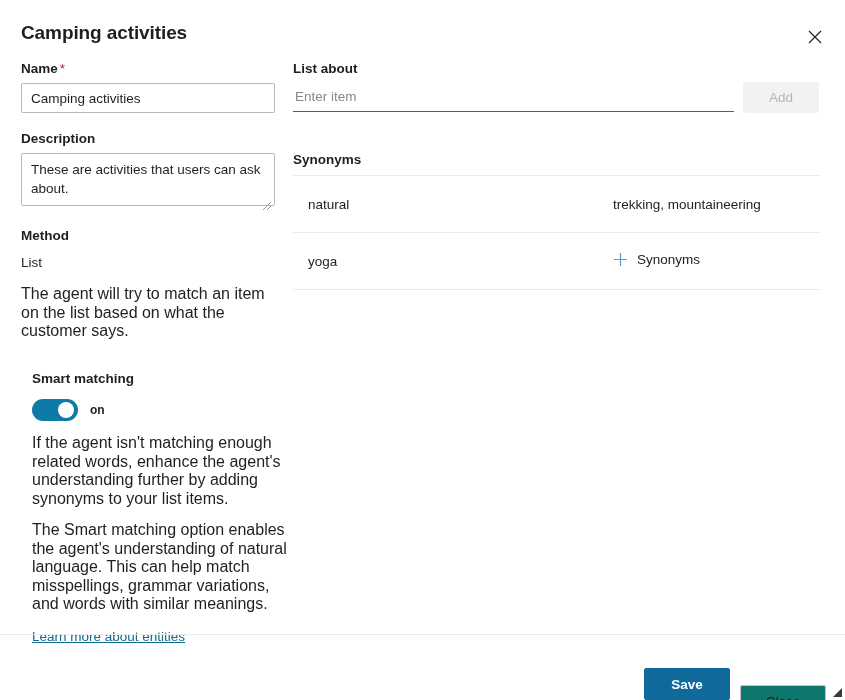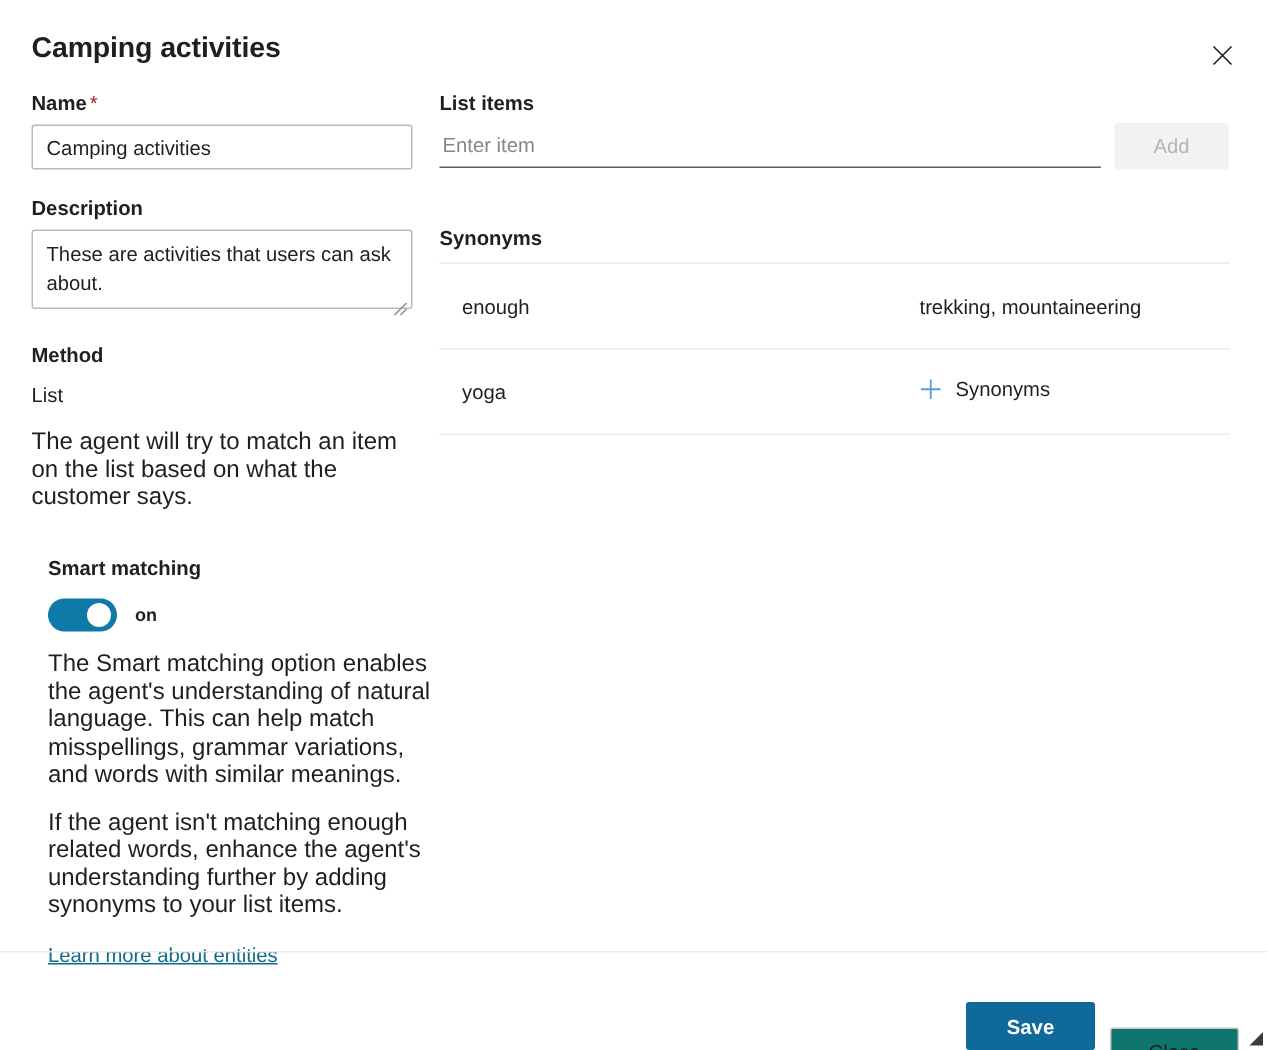--- a/index.html
+++ b/index.html
@@ -345,44 +345,44 @@
   <div class="smart-block">
     <div class="field-label">Smart matching</div>
 
     <div class="toggle-row">
       <button class="toggle">
         <span class="knob"></span>
       </button>
       <span class="toggle-label">on</span>
     </div>
 
+    <p class="body-text">If the agent isn't matching enough related words, enhance the agent's understanding further by adding synonyms to your list items.</p>
     <p class="body-text">The Smart matching option enables the agent's understanding of natural language. This can help match misspellings, grammar variations, and words with similar meanings.</p>
-    <p class="body-text">If the agent isn't matching enough related words, enhance the agent's understanding further by adding synonyms to your list items.</p>
 
     <a class="learn-link">Learn more about entities</a>
   </div>
 
   <div class="right-col">
 
-    <div class="list-items-label">List items</div>
+    <div class="list-items-label">List about</div>
 
     <div class="item-entry-row">
       <input class="underline-input" type="text" placeholder="Enter item" style="">
       <button class="add-btn">Add</button>
     </div>
 
     <div class="tbl">
       <div class="tbl-head">
         <div class="col-syn">
           <span>Synonyms</span>
         </div>
       </div>
 
       <div class="tbl-row">
-        <div class="col-item">enough</div>
+        <div class="col-item">natural</div>
         <div class="col-syn">trekking, mountaineering</div>
       </div>
 
       <div class="tbl-row">
         <div class="col-item">yoga</div>
         <div class="col-syn">
           <span class="syn-add">
             <span class="plus-icon">
               <svg width="15" height="15" viewBox="0 0 15 15" aria-hidden="true">
                 <path d="M7.5 1 L7.5 14 M1 7.5 L14 7.5" stroke="#5b9bd5" stroke-width="1.2" fill="none"></path>

